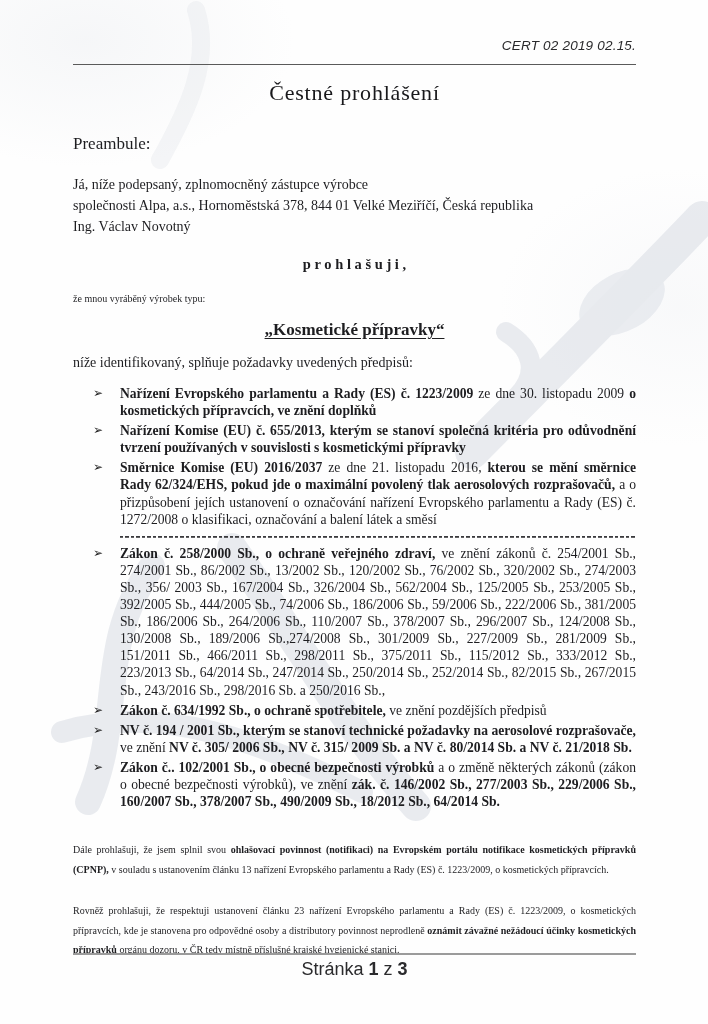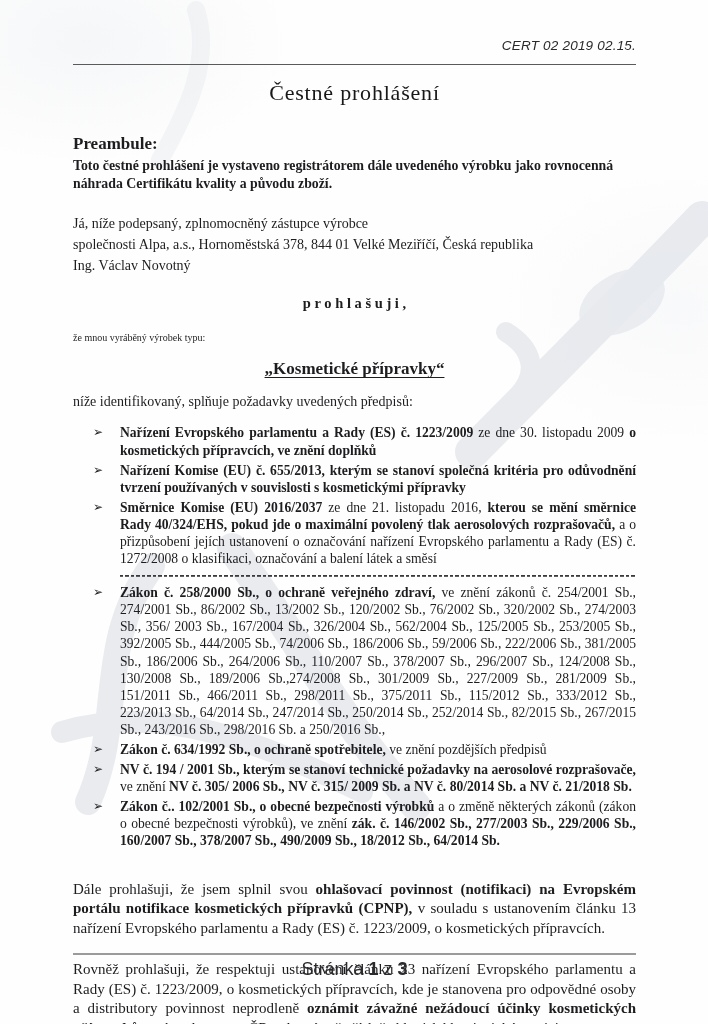--- a/index.html
+++ b/index.html
@@ -19,21 +19,21 @@
     font-style: italic; font-size: 13.5px; color: #2a2a2c; letter-spacing: 0.2px;
   }
   .header-rule { margin-top: 11px; border-top: 1.6px solid #5a5a5a; }
 
   h1.title {
     margin: 15px 0 0 0; text-align: center;
     font-size: 22px; font-weight: normal; letter-spacing: 0.8px; color: #18181b;
   }
 
   .preambule { margin-top: 28px; }
-  .preambule h2 { margin: 0; font-size: 17px; font-weight: bold; }
+  .preambule h2 { margin: 0; font-size: 17px; font-weight: normal; }
   .preambule p { margin: 3px 0 0 0; font-size: 13.8px; font-weight: bold; line-height: 1.32; }
 
   .declarant { margin-top: 20px; font-size: 14px; line-height: 1.5; }
   .declarant p { margin: 0; }
 
   .declare-word { margin: 19px 0 0 0; text-align: center; font-size: 14.5px; font-weight: bold; }
 
   .product-intro { margin: 20px 0 0 0; font-size: 10px; }
   .product-name {
     margin: 16px 0 0 0; text-align: center; font-size: 17px; font-weight: bold;
@@ -50,21 +50,21 @@
   ul.bullets li .marker {
     position: absolute; left: 20px; top: 0;
     font-family: "DejaVu Sans", sans-serif; font-size: 12px; color: #222;
   }
   .dashed {
     margin: 7px 0 7px 47px; height: 3px;
     background: repeating-linear-gradient(90deg, #3a3a3d 0 3.5px, transparent 3.5px 5.5px);
     background-size: 100% 1.8px; background-repeat: no-repeat; background-position: 0 1px;
   }
 
-  p.para { margin: 30px 0 0 0; font-size: 15px; line-height: 19.5px; text-align: justify; }
+  p.para { margin: 30px 0 0 0; font-size: 10px; line-height: 19.5px; text-align: justify; }
   p.para + p.para { margin-top: 22px; }
 
   .footer { position: absolute; left: 73px; right: 72px; top: 953px; z-index: 1; }
   .footer-rule { border-top: 2px solid #9b9b9b; }
   .footer-text {
     margin-top: 4px; text-align: center;
     font-family: "Liberation Sans", sans-serif; font-size: 18px; color: #2b2b2d;
   }
   b { font-weight: bold; }
 </style>
@@ -87,21 +87,20 @@
 
   <div class="content">
 
     <div class="doc-code">CERT 02 2019 02.15.</div>
     <div class="header-rule"></div>
 
     <h1 class="title">Čestné prohlášení</h1>
 
     <section class="preambule">
       <h2>Preambule:</h2>
-      <p>Toto čestné prohlášení je vystaveno registrátorem dále uvedeného výrobku jako rovnocenná náhrada Certifikátu kvality a původu zboží.</p>
     </section>
 
     <div class="declarant">
       <p>Já, níže podepsaný, zplnomocněný zástupce výrobce</p>
       <p>společnosti Alpa, a.s., Hornoměstská 378, 844 01 Velké Meziříčí, Česká republika</p>
       <p>Ing. Václav Novotný</p>
     </div>
 
     <p class="declare-word">p r o h l a š u j i ,</p>
 
@@ -113,21 +112,21 @@
       <li>
         <span class="marker">➢</span>
         <span class="li-text"><b>Nařízení Evropského parlamentu a Rady (ES) č. 1223/2009 </b><span>ze dne 30. listopadu 2009 </span><b>o kosmetických přípravcích, ve znění doplňků</b></span>
       </li>
       <li>
         <span class="marker">➢</span>
         <span class="li-text"><b>Nařízení Komise (EU) č. 655/2013, kterým se stanoví společná kritéria pro odůvodnění tvrzení používaných v souvislosti s kosmetickými přípravky</b></span>
       </li>
       <li>
         <span class="marker">➢</span>
-        <span class="li-text"><b>Směrnice Komise (EU) 2016/2037 </b><span>ze dne 21. listopadu 2016, </span><b>kterou se mění směrnice Rady 40/324/EHS, pokud jde o maximální povolený tlak aerosolových rozprašovačů, </b><span>a o přizpůsobení jejích ustanovení o označování nařízení Evropského parlamentu a Rady (ES) č. 1272/2008 o klasifikaci, označování a balení látek a směsí</span></span>
+        <span class="li-text"><b>Směrnice Komise (EU) 2016/2037 </b><span>ze dne 21. listopadu 2016, </span><b>kterou se mění směrnice Rady 62/324/EHS, pokud jde o maximální povolený tlak aerosolových rozprašovačů, </b><span>a o přizpůsobení jejích ustanovení o označování nařízení Evropského parlamentu a Rady (ES) č. 1272/2008 o klasifikaci, označování a balení látek a směsí</span></span>
       </li>
     </ul>
 
     <div class="dashed"></div>
 
     <ul class="bullets second">
       <li>
         <span class="marker">➢</span>
         <span class="li-text"><b>Zákon č. 258/2000 Sb., o ochraně veřejného zdraví, </b><span>ve znění zákonů č. 254/2001 Sb., 274/2001 Sb., 86/2002 Sb., 13/2002 Sb., 120/2002 Sb., 76/2002 Sb., 320/2002 Sb., 274/2003 Sb., 356/ 2003 Sb., 167/2004 Sb., 326/2004 Sb., 562/2004 Sb., 125/2005 Sb., 253/2005 Sb., 392/2005 Sb., 444/2005 Sb., 74/2006 Sb., 186/2006 Sb., 59/2006 Sb., 222/2006 Sb., 381/2005 Sb., 186/2006 Sb., 264/2006 Sb., 110/2007 Sb., 378/2007 Sb., 296/2007 Sb., 124/2008 Sb., 130/2008 Sb., 189/2006 Sb.,274/2008 Sb., 301/2009 Sb., 227/2009 Sb., 281/2009 Sb., 151/2011 Sb., 466/2011 Sb., 298/2011 Sb., 375/2011 Sb., 115/2012 Sb., 333/2012 Sb., 223/2013 Sb., 64/2014 Sb., 247/2014 Sb., 250/2014 Sb., 252/2014 Sb., 82/2015 Sb., 267/2015 Sb., 243/2016 Sb., 298/2016 Sb. a 250/2016 Sb.,</span></span>
       </li>

